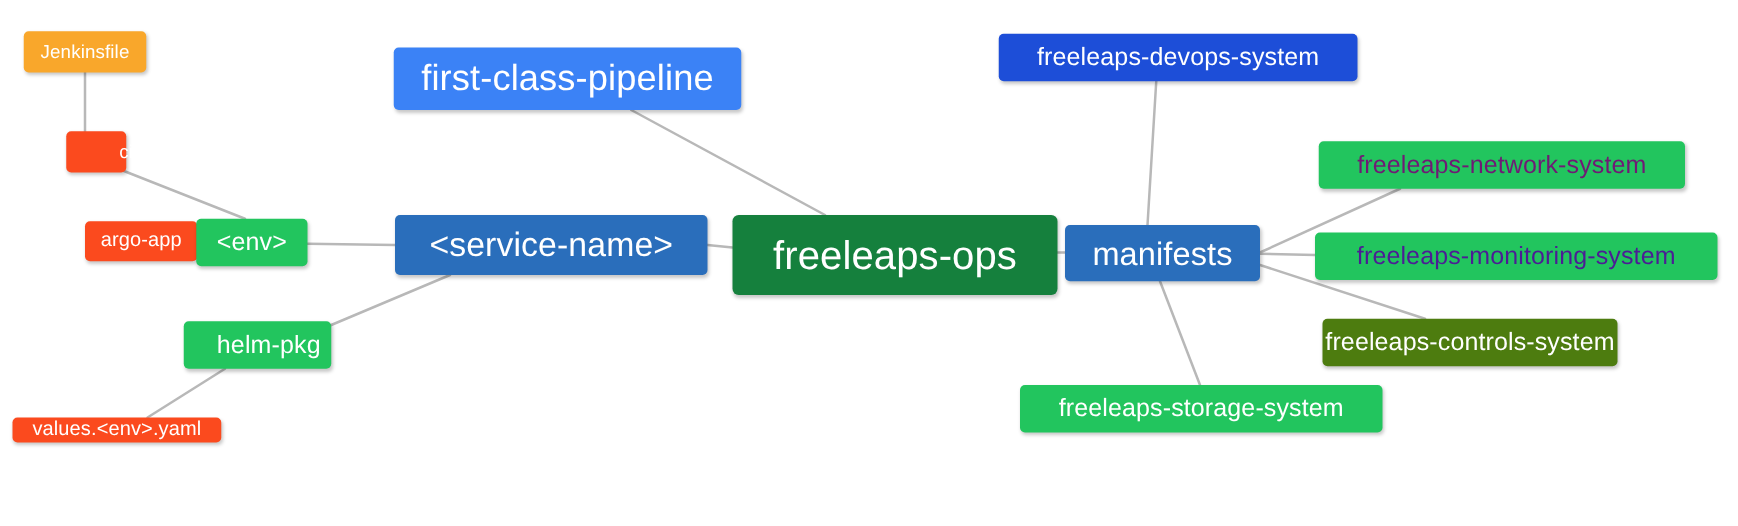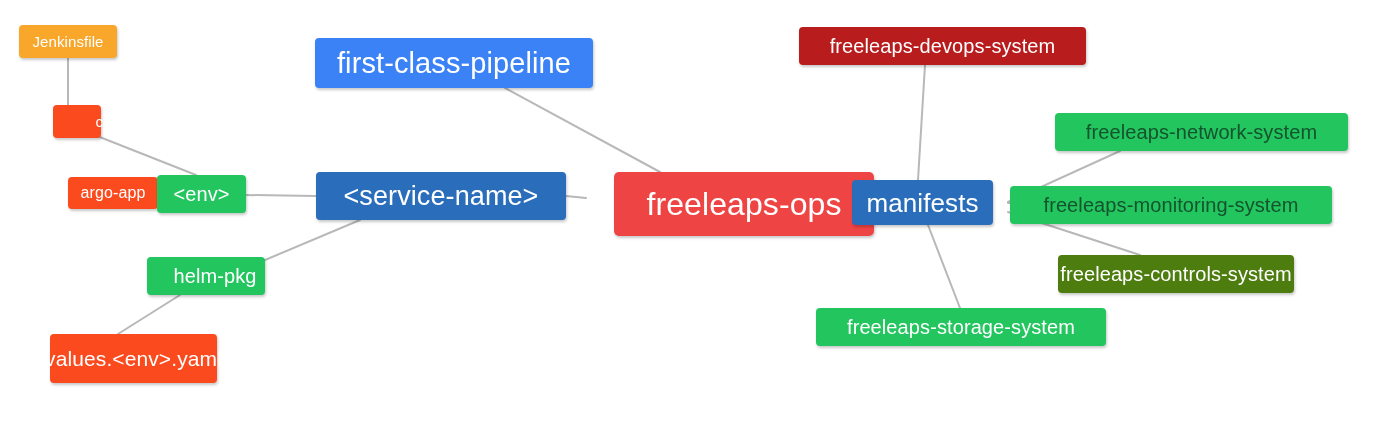--- a/index.html
+++ b/index.html
@@ -80,42 +80,42 @@
       </div>
       <div class="node" style="left: 33px; top: 177px; width: 90px; height: 32px; background: rgb(251, 74, 30); color: rgb(255, 255, 255); font-size: 16px; margin-left: 35px;">
         <span>argo-app</span>
       </div>
       <div class="node" style="left: 157px; top: 175px; width: 89px; height: 38px; background: rgb(34, 197, 94); color: rgb(255, 255, 255); font-size: 20px;">
         <span>&lt;env&gt;</span>
       </div>
       <div class="node" style="left: 147px; top: 257px; width: 118px; height: 38px; background: rgb(34, 197, 94); color: rgb(255, 255, 255); font-size: 20px; padding-left: 18px;">
         <span>helm-pkg</span>
       </div>
-      <div class="node" style="left: 10px; top: 334px; width: 167px; height: 49px; background: rgb(251, 74, 30); color: rgb(255, 255, 255); font-size: 21px; margin-left: 40px;">
+      <div class="node" style="left: 10px; top: 334px; width: 167px; height: 20px; background: rgb(251, 74, 30); color: rgb(255, 255, 255); font-size: 16px;">
         <span>values.&lt;env&gt;.yaml</span>
       </div>
       <div class="node" style="left: 315px; top: 38px; width: 278px; height: 50px; background: #3b82f6; color: rgb(255, 255, 255); font-size: 29px;">
         <span>first-class-pipeline</span>
       </div>
       <div class="node" style="left: 316px; top: 172px; width: 250px; height: 48px; background: rgb(42, 110, 187); color: rgb(255, 255, 255); font-size: 27px;">
         <span>&lt;service-name&gt;</span>
       </div>
-      <div class="node root" style="left: 586px; top: 172px; width: 260px; height: 64px; background: #ef4444; color: rgb(255, 255, 255); font-size: 32px; margin-left: 28px;">
+      <div class="node root" style="left: 586px; top: 172px; width: 260px; height: 64px; background: #15803d; color: rgb(255, 255, 255); font-size: 32px;">
         <span>freeleaps-ops</span>
       </div>
-      <div class="node" style="left: 852px; top: 180px; width: 141px; height: 45px; background: rgb(42, 110, 187); color: rgb(255, 255, 255); font-size: 26px;">
+      <div class="node" style="left: 852px; top: 180px; width: 156px; height: 45px; background: rgb(42, 110, 187); color: rgb(255, 255, 255); font-size: 26px;">
         <span>manifests</span>
       </div>
-      <div class="node" style="left: 799px; top: 27px; width: 287px; height: 38px; background: #b91c1c; color: rgb(255, 255, 255); font-size: 20px;">
+      <div class="node" style="left: 799px; top: 27px; width: 287px; height: 38px; background: #1d4ed8; color: rgb(255, 255, 255); font-size: 20px;">
         <span>freeleaps-devops-system</span>
       </div>
-      <div class="node" style="left: 1055px; top: 113px; width: 293px; height: 38px; background: rgb(34, 197, 94); color: #14532d; font-size: 20px;">
+      <div class="node" style="left: 1055px; top: 113px; width: 293px; height: 38px; background: rgb(34, 197, 94); color: #701a75; font-size: 20px;">
         <span>freeleaps-network-system</span>
       </div>
-      <div class="node" style="left: 1010px; top: 186px; width: 322px; height: 38px; background: rgb(34, 197, 94); color: #14532d; font-size: 20px;">
+      <div class="node" style="left: 1052px; top: 186px; width: 322px; height: 38px; background: rgb(34, 197, 94); color: #4c1d95; font-size: 20px;">
         <span>freeleaps-monitoring-system</span>
       </div>
       <div class="node" style="left: 1058px; top: 255px; width: 236px; height: 38px; background: #4d7c0f; color: rgb(255, 255, 255); font-size: 20px;">
         <span>freeleaps-controls-system</span>
       </div>
       <div class="node" style="left: 816px; top: 308px; width: 290px; height: 38px; background: rgb(34, 197, 94); color: rgb(255, 255, 255); font-size: 20px;">
         <span>freeleaps-storage-system</span>
       </div>
     </div>
 </div>

